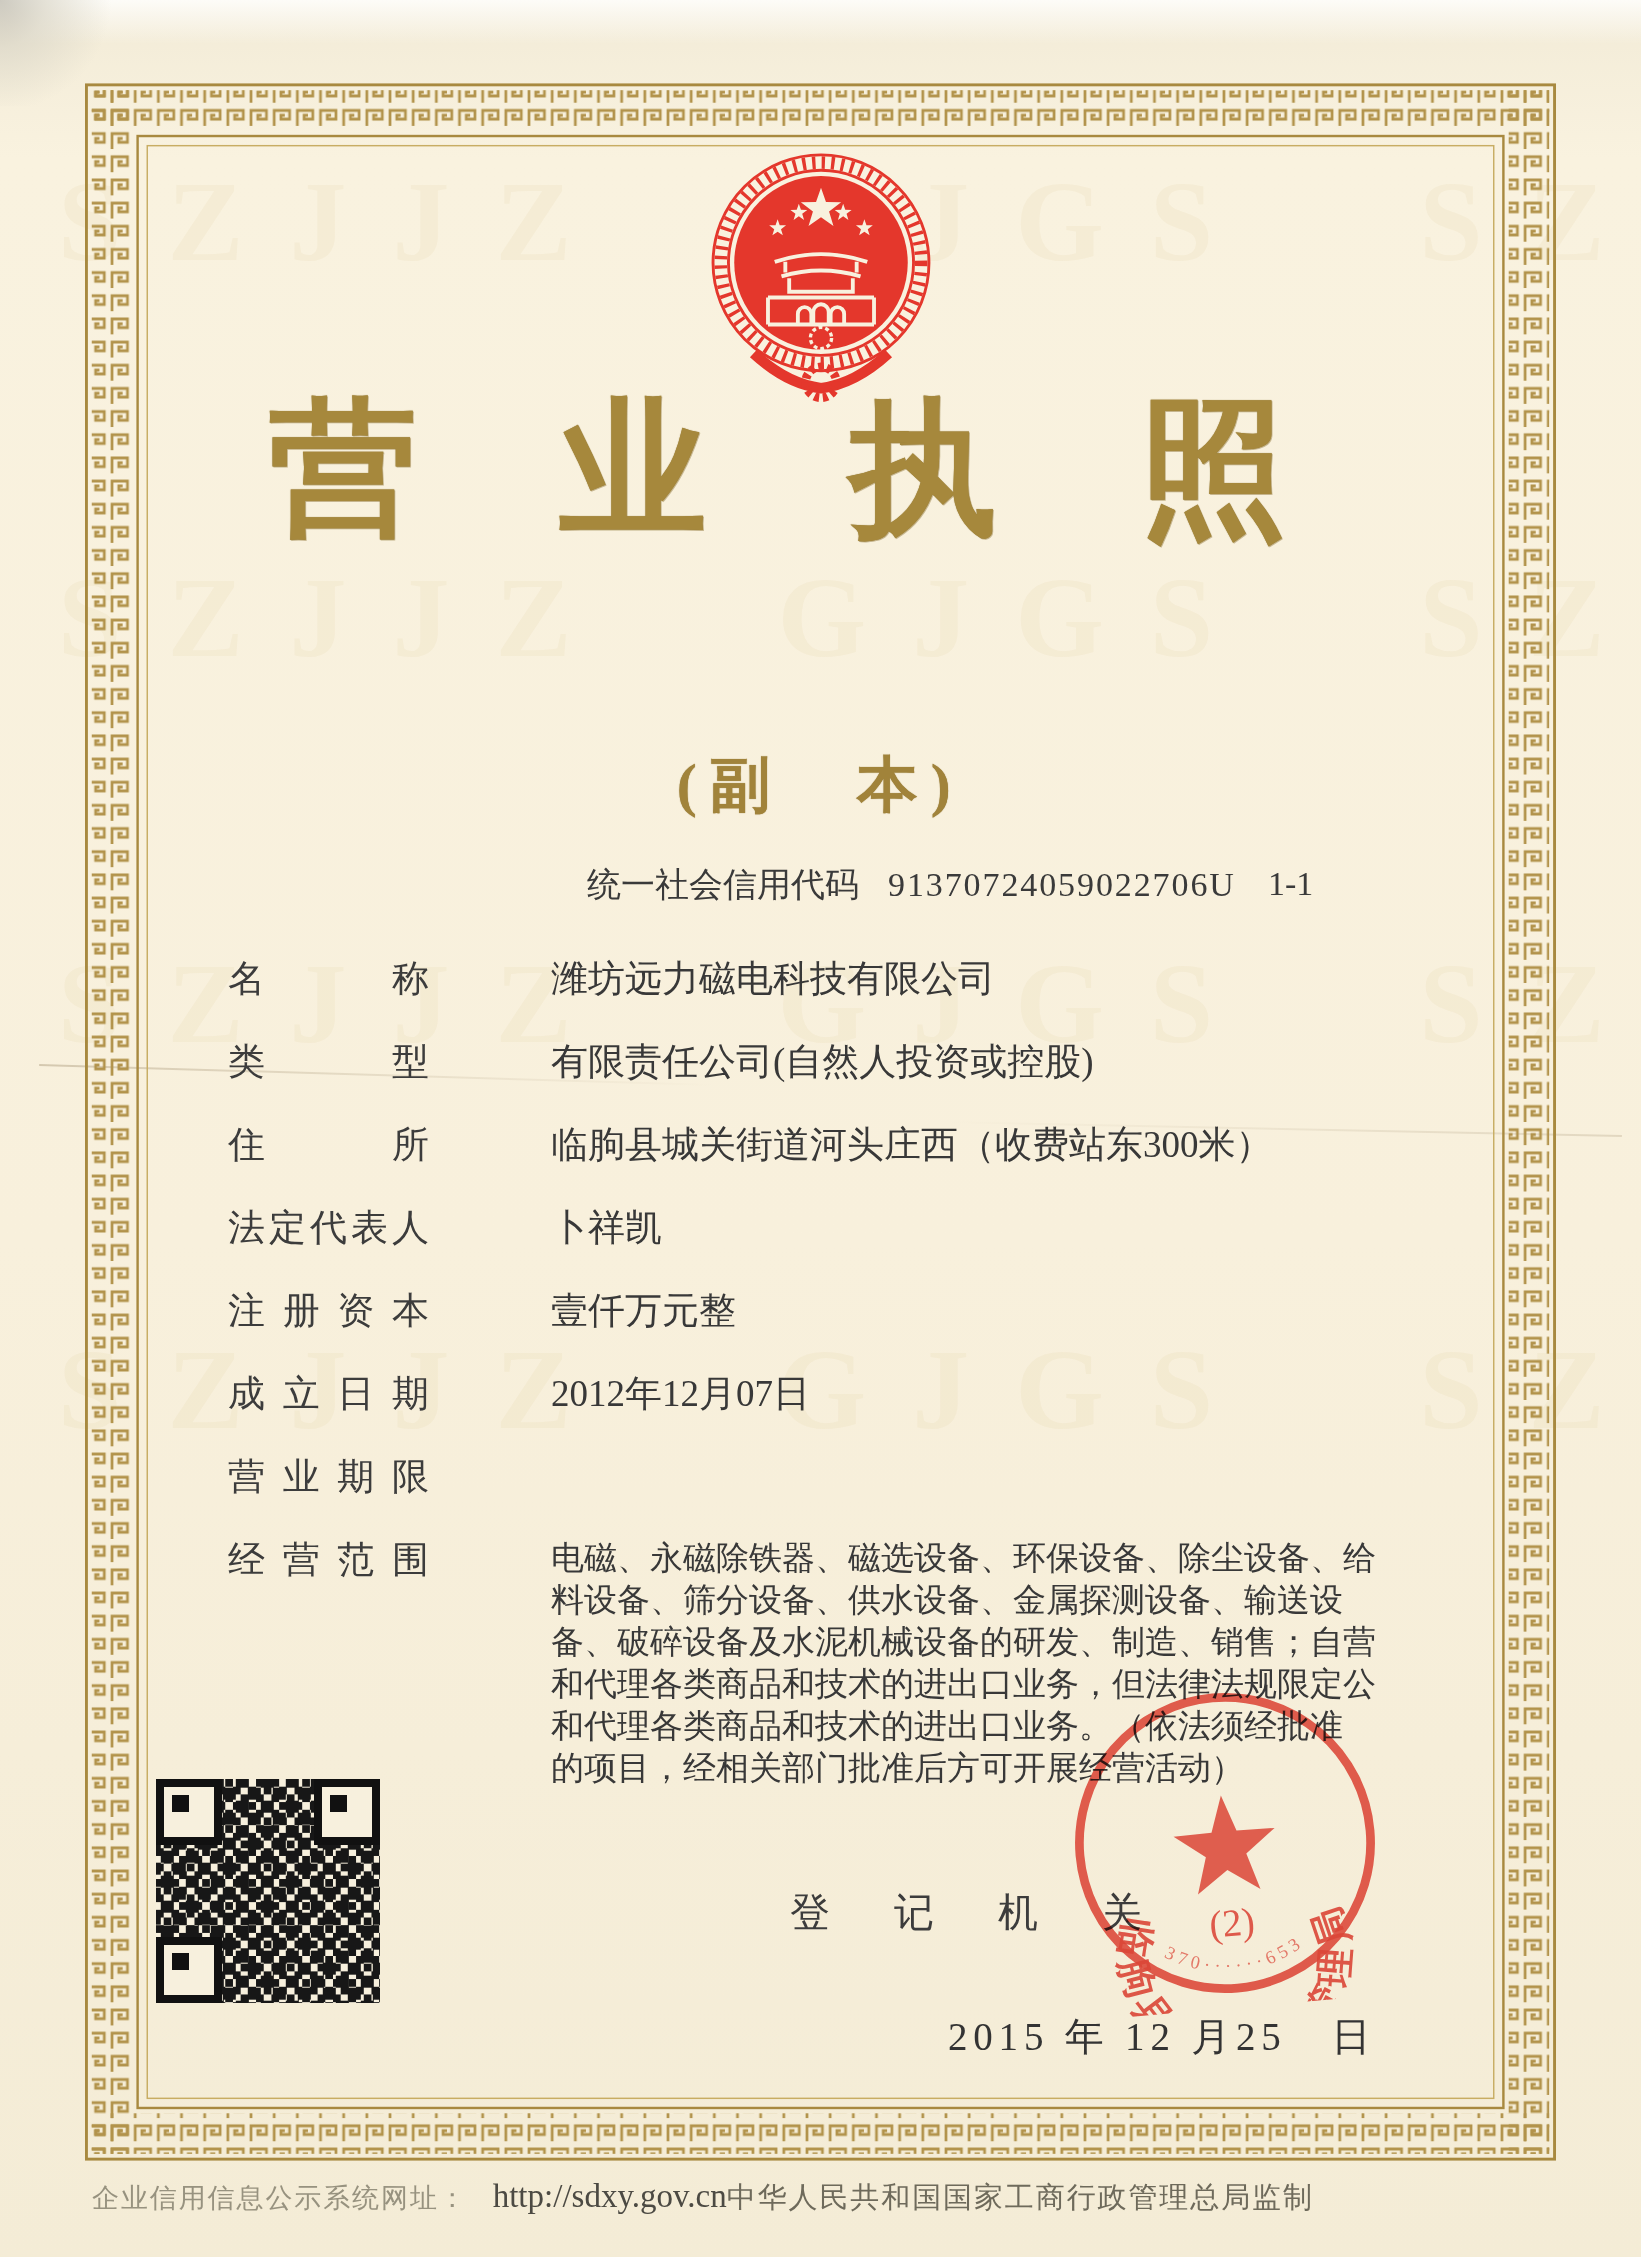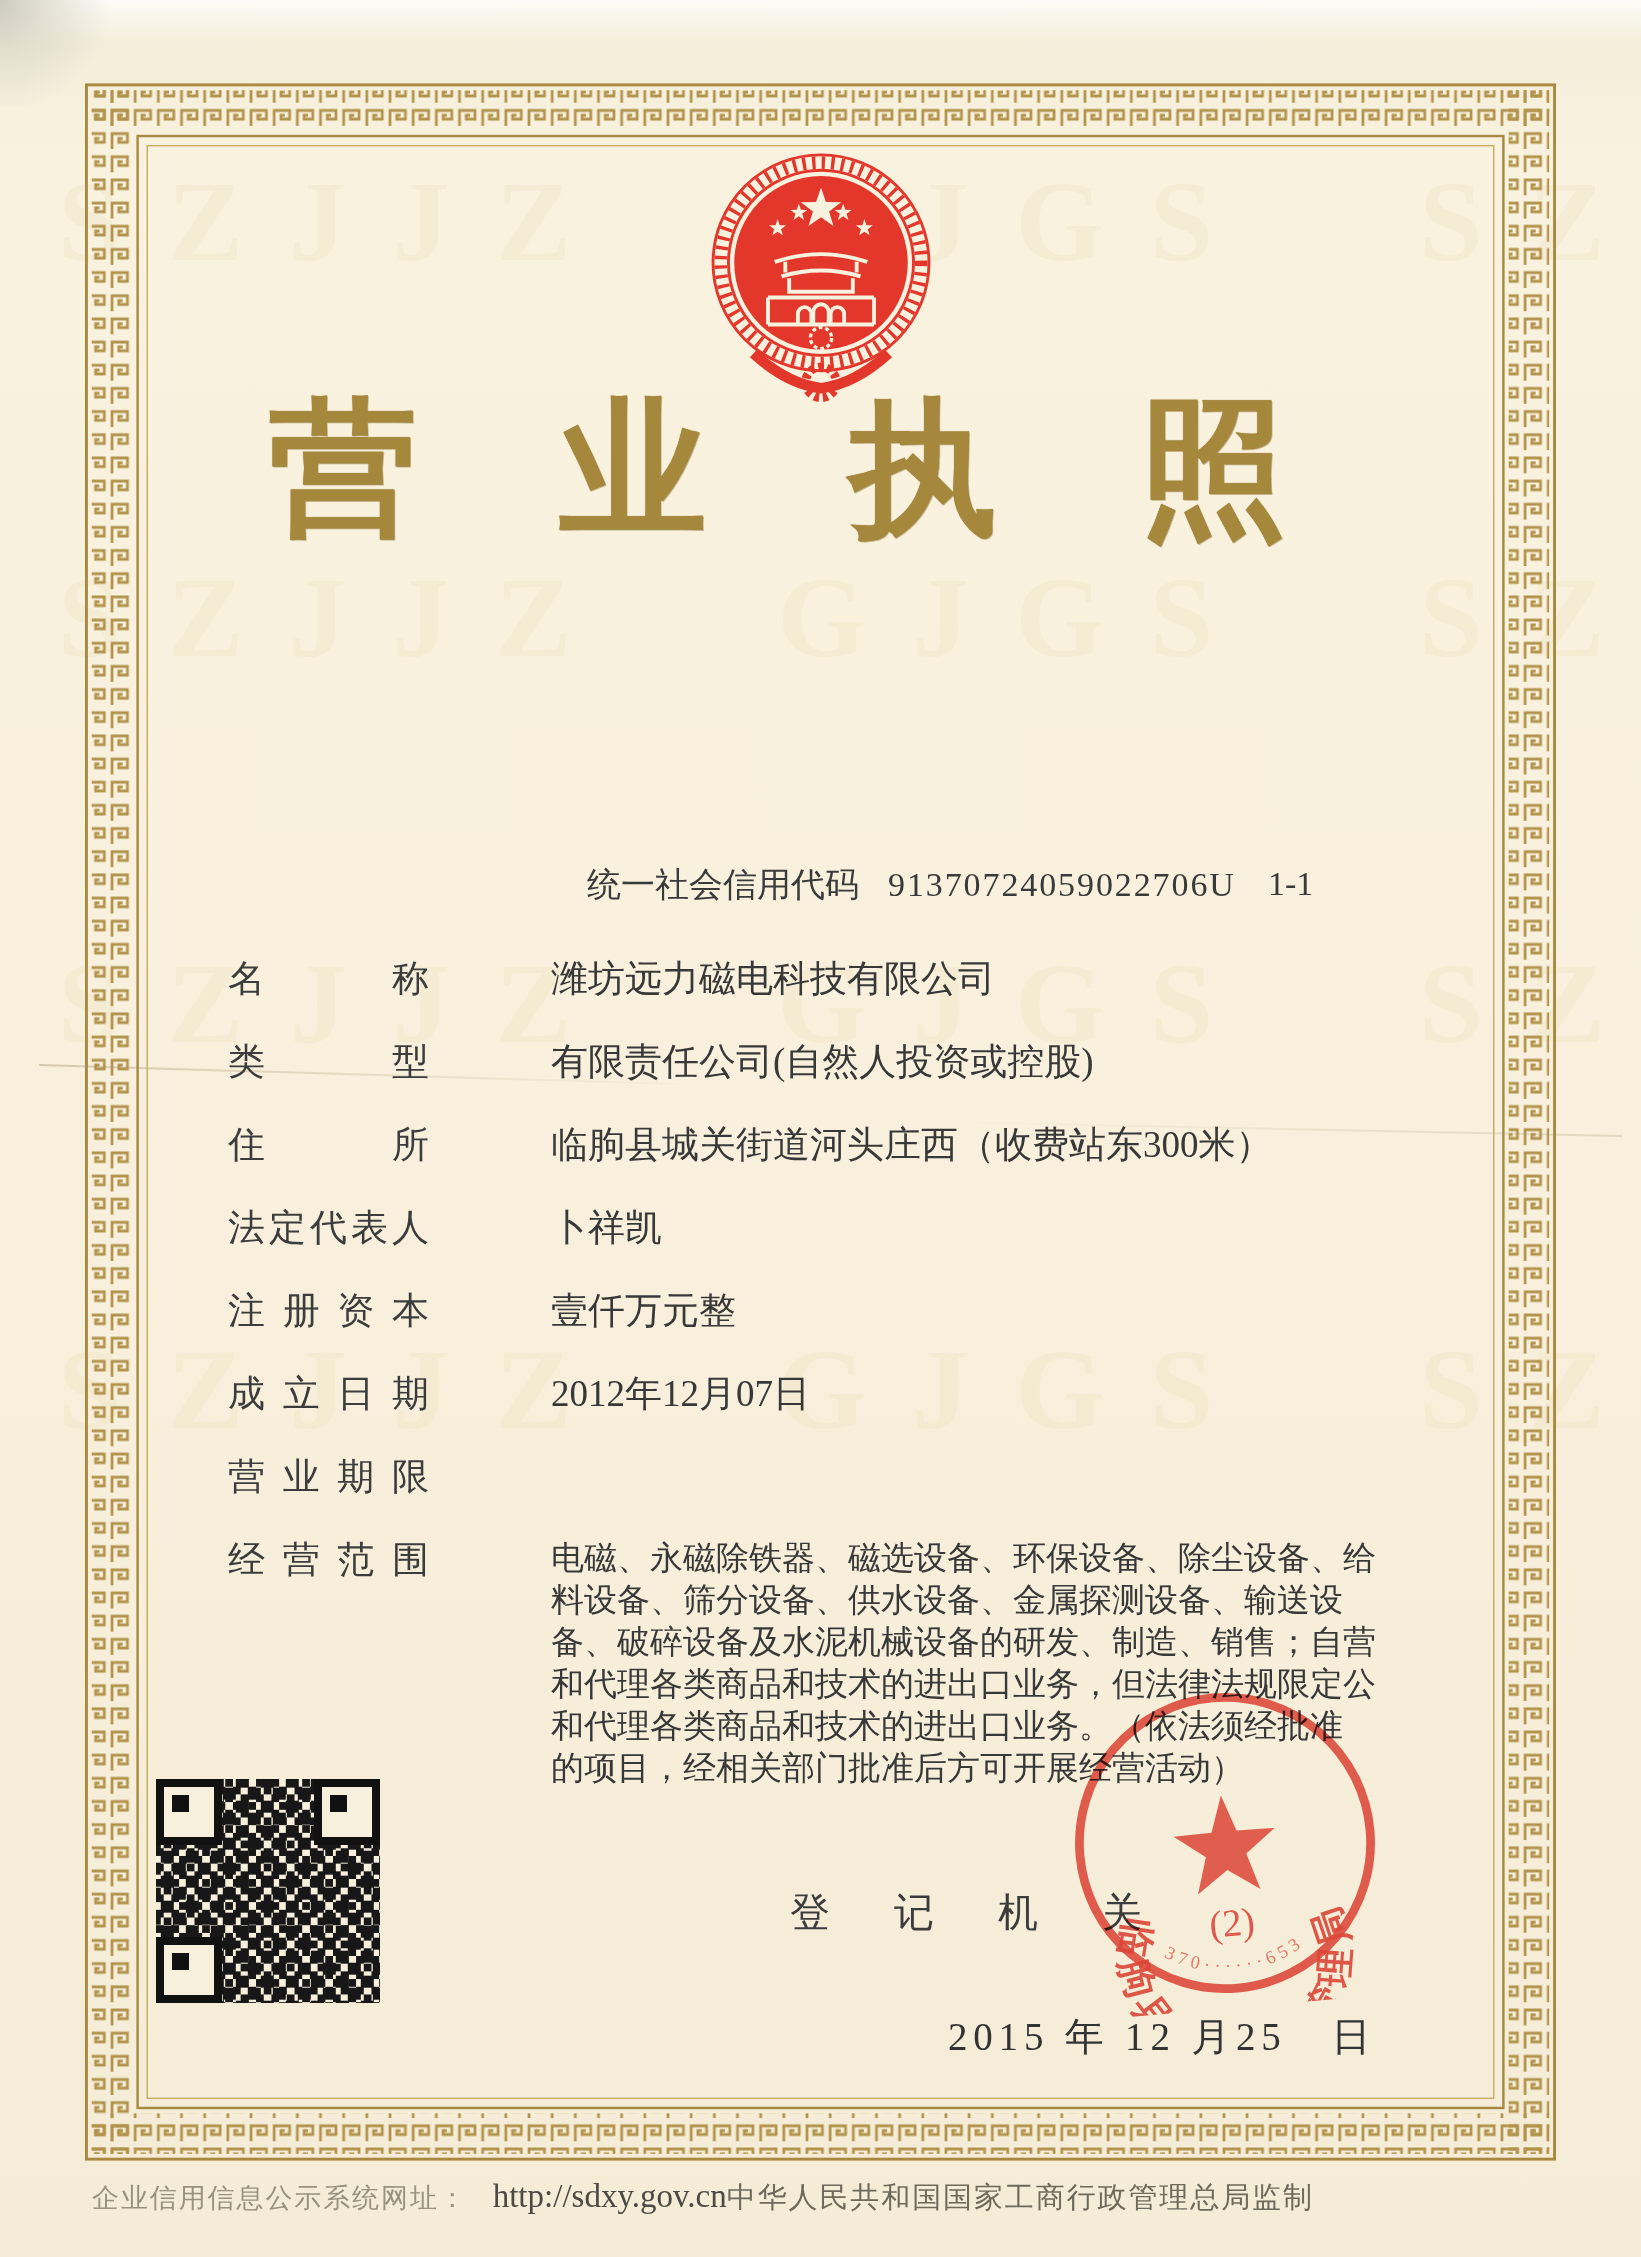--- a/index.html
+++ b/index.html
@@ -118,20 +118,21 @@
       <path d="M135 186 v-11 a7 7 0 0 1 14 0 v11"></path>
       <circle cx="125" cy="200" r="11" stroke-width="3.5" stroke-dasharray="4 3"></circle>
     </g>
     <g stroke="#e4372c" fill="none">
       <path d="M55 216 Q90 248 125 252 Q160 248 195 216" stroke-width="11"></path>
       <circle cx="125" cy="246" r="16" stroke-width="9" stroke-dasharray="5 4"></circle>
     </g>
   </svg>
 
   <div class="title">营业执照</div>
+  <div class="subtitle">(副　本)</div>
 
   <div class="code-row">
     <span>统一社会信用代码</span><span class="code">91370724059022706U</span>
   </div>
   <div class="page-no">1-1</div>
 
   <div class="fields">
     <div class="frow">
       <span class="flabel">名称</span>
       <span class="fvalue">潍坊远力磁电科技有限公司</span>

